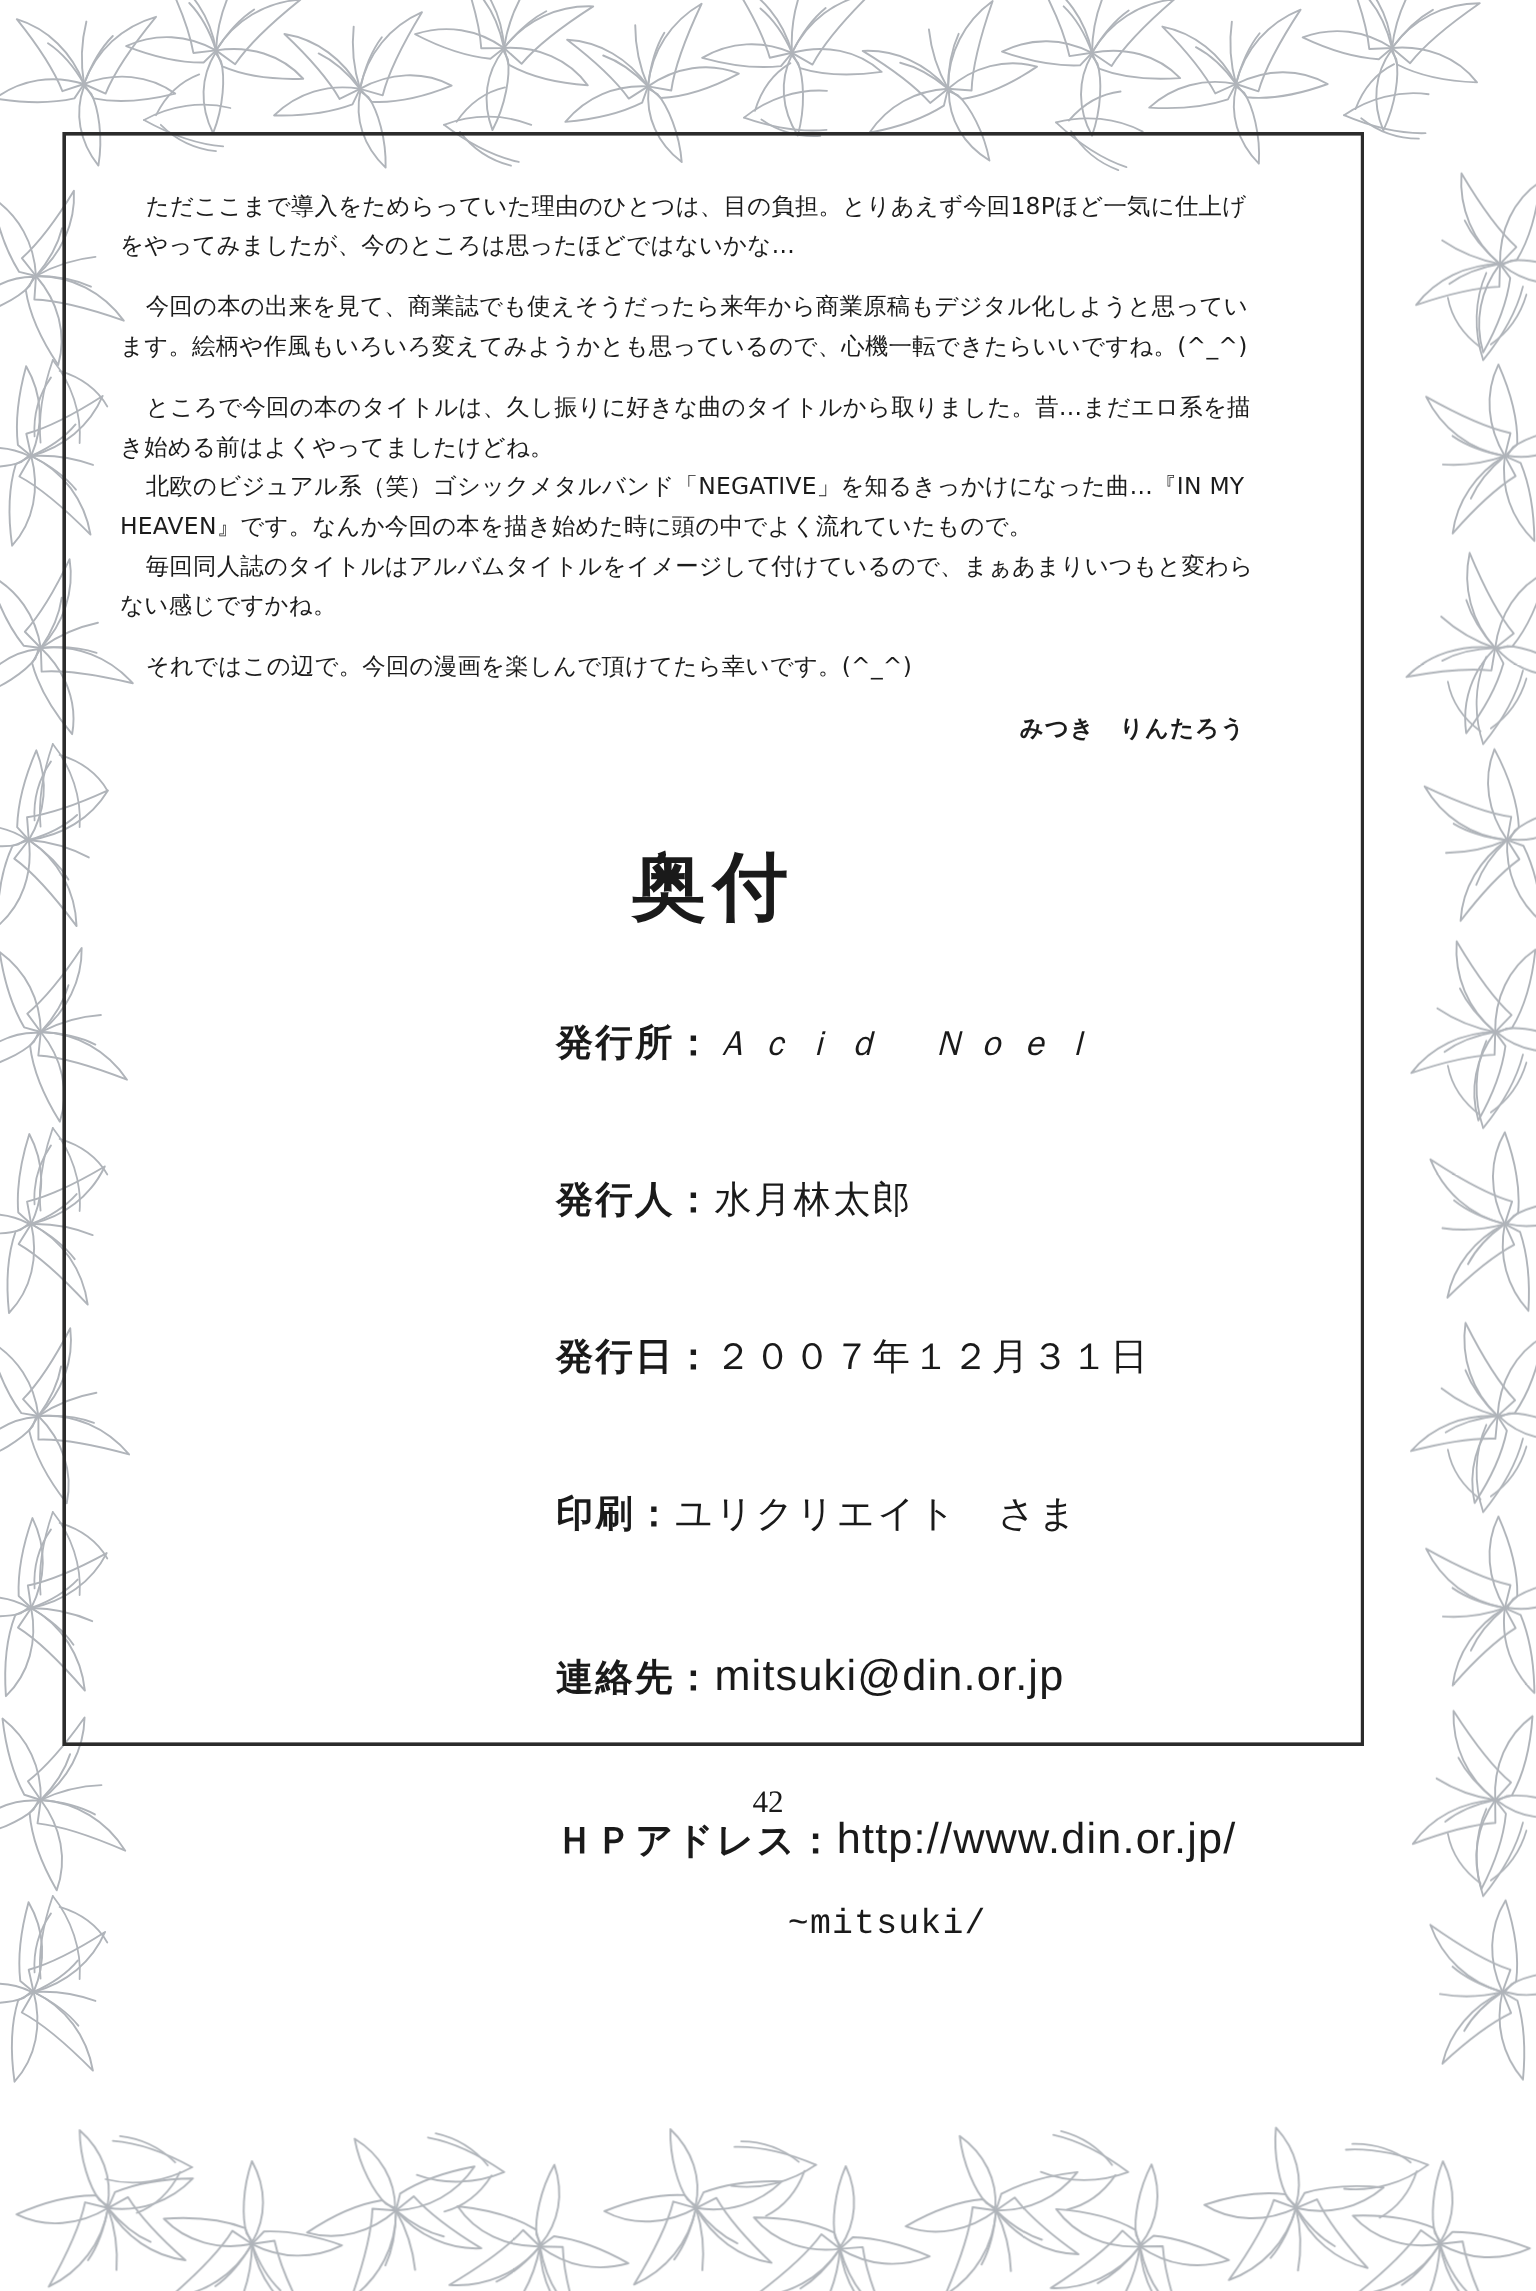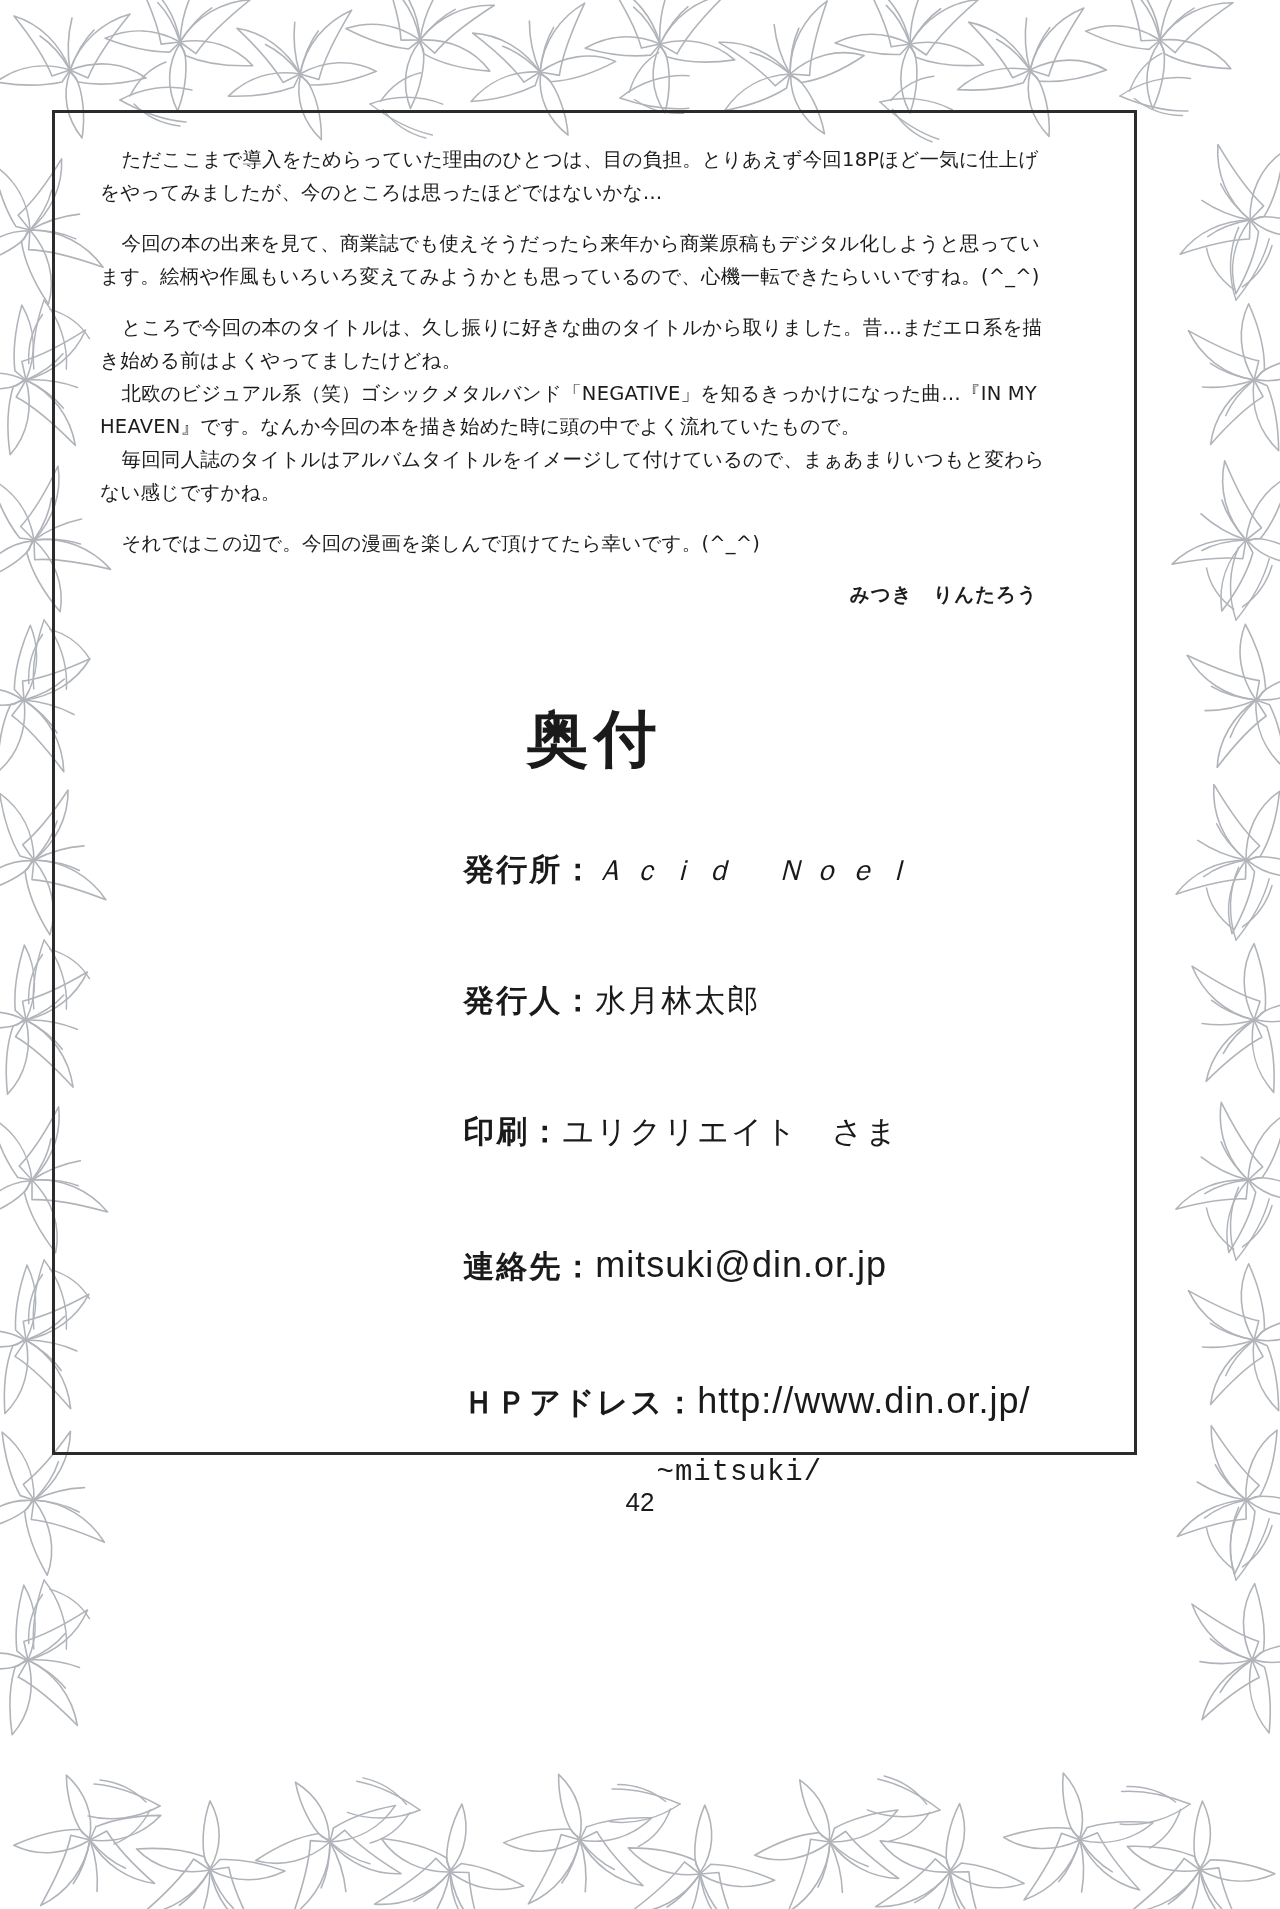--- a/index.html
+++ b/index.html
@@ -34,21 +34,21 @@
     height: 1345px;
     border: 3px solid #2b2b2b;
     background: transparent;
     box-sizing: border-box;
     z-index: 2;
   }
 
   .afterword {
     position: absolute;
     left: 45px;
-    top: 30px;
+    top: 42px;
     width: 950px;
     font-family: "DejaVu Sans", sans-serif;
     font-size: 19.5px;
     line-height: 33px;
     color: #1c1c1c;
     letter-spacing: 0.2px;
   }
   .afterword p {
     margin: 0 0 18px 0;
     text-indent: 1.1em;
@@ -124,21 +124,21 @@
     font-size: 29px;
   }
 
   
   #page-number {
     position: absolute;
     left: 0;
     top: 1487px;
     width: 1280px;
     text-align: center;
-    font-family: Liberation Sans, sans-serif;
+    font-family: Liberation Serif, serif;
     font-size: 26px;
     color: #1a1a1a;
     z-index: 3;
   }
 </style>
 </head>
 <body>
 
 <svg id="floral-border" viewBox="0 0 1280 1909" xmlns="http://www.w3.org/2000/svg">
   <defs>
@@ -246,20 +246,23 @@
     <div class="colophon-list">
 
       <div class="colophon-row">
         <span class="label">発行所：</span><span class="value-wide">Ａｃｉｄ　Ｎｏｅｌ</span>
       </div>
 
       <div class="colophon-row">
         <span class="label">発行人：</span><span class="value-jp">水月林太郎</span>
       </div>
 
+      <div class="colophon-row">
+        <span class="label">発行日：</span><span class="value-jp">２００７年１２月３１日</span>
+      </div>
 
       <div class="colophon-row">
         <span class="label">印刷：</span><span class="value-jp">ユリクリエイト　さま</span>
       </div>
 
       <div class="colophon-row">
         <span class="label">連絡先：</span><span class="value-mono">mitsuki@din.or.jp</span>
       </div>
 
       <div class="colophon-row">

